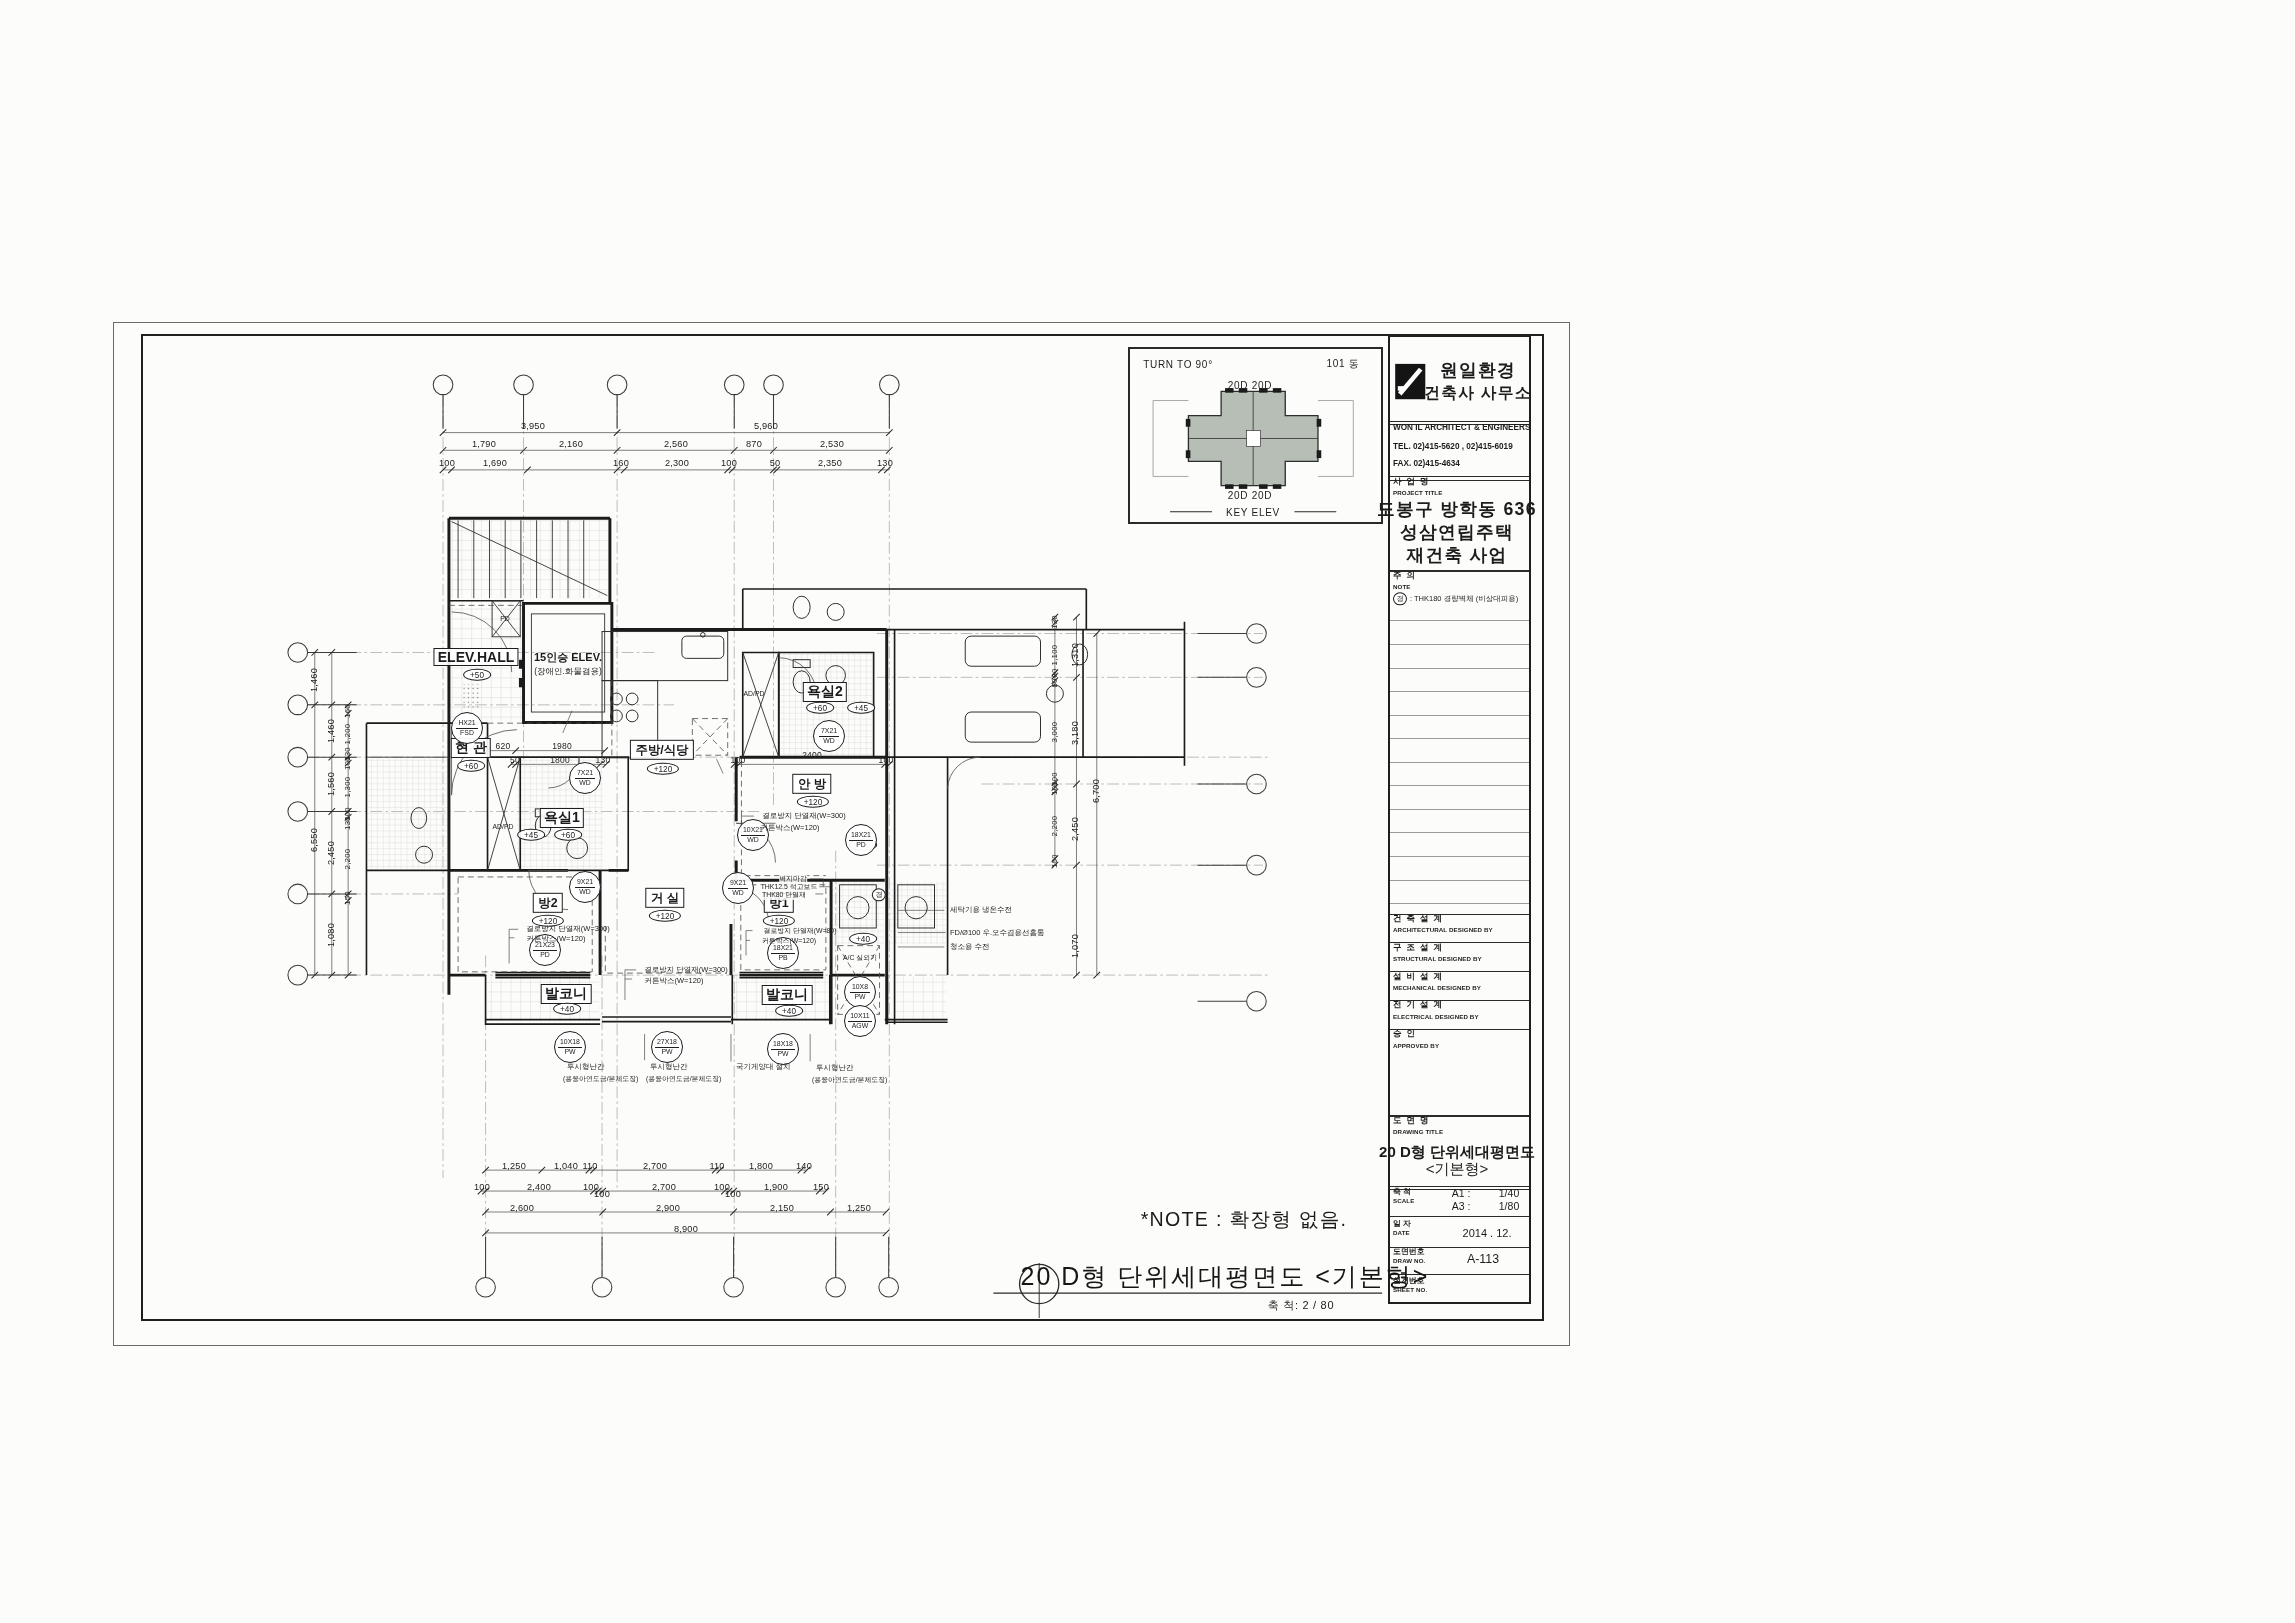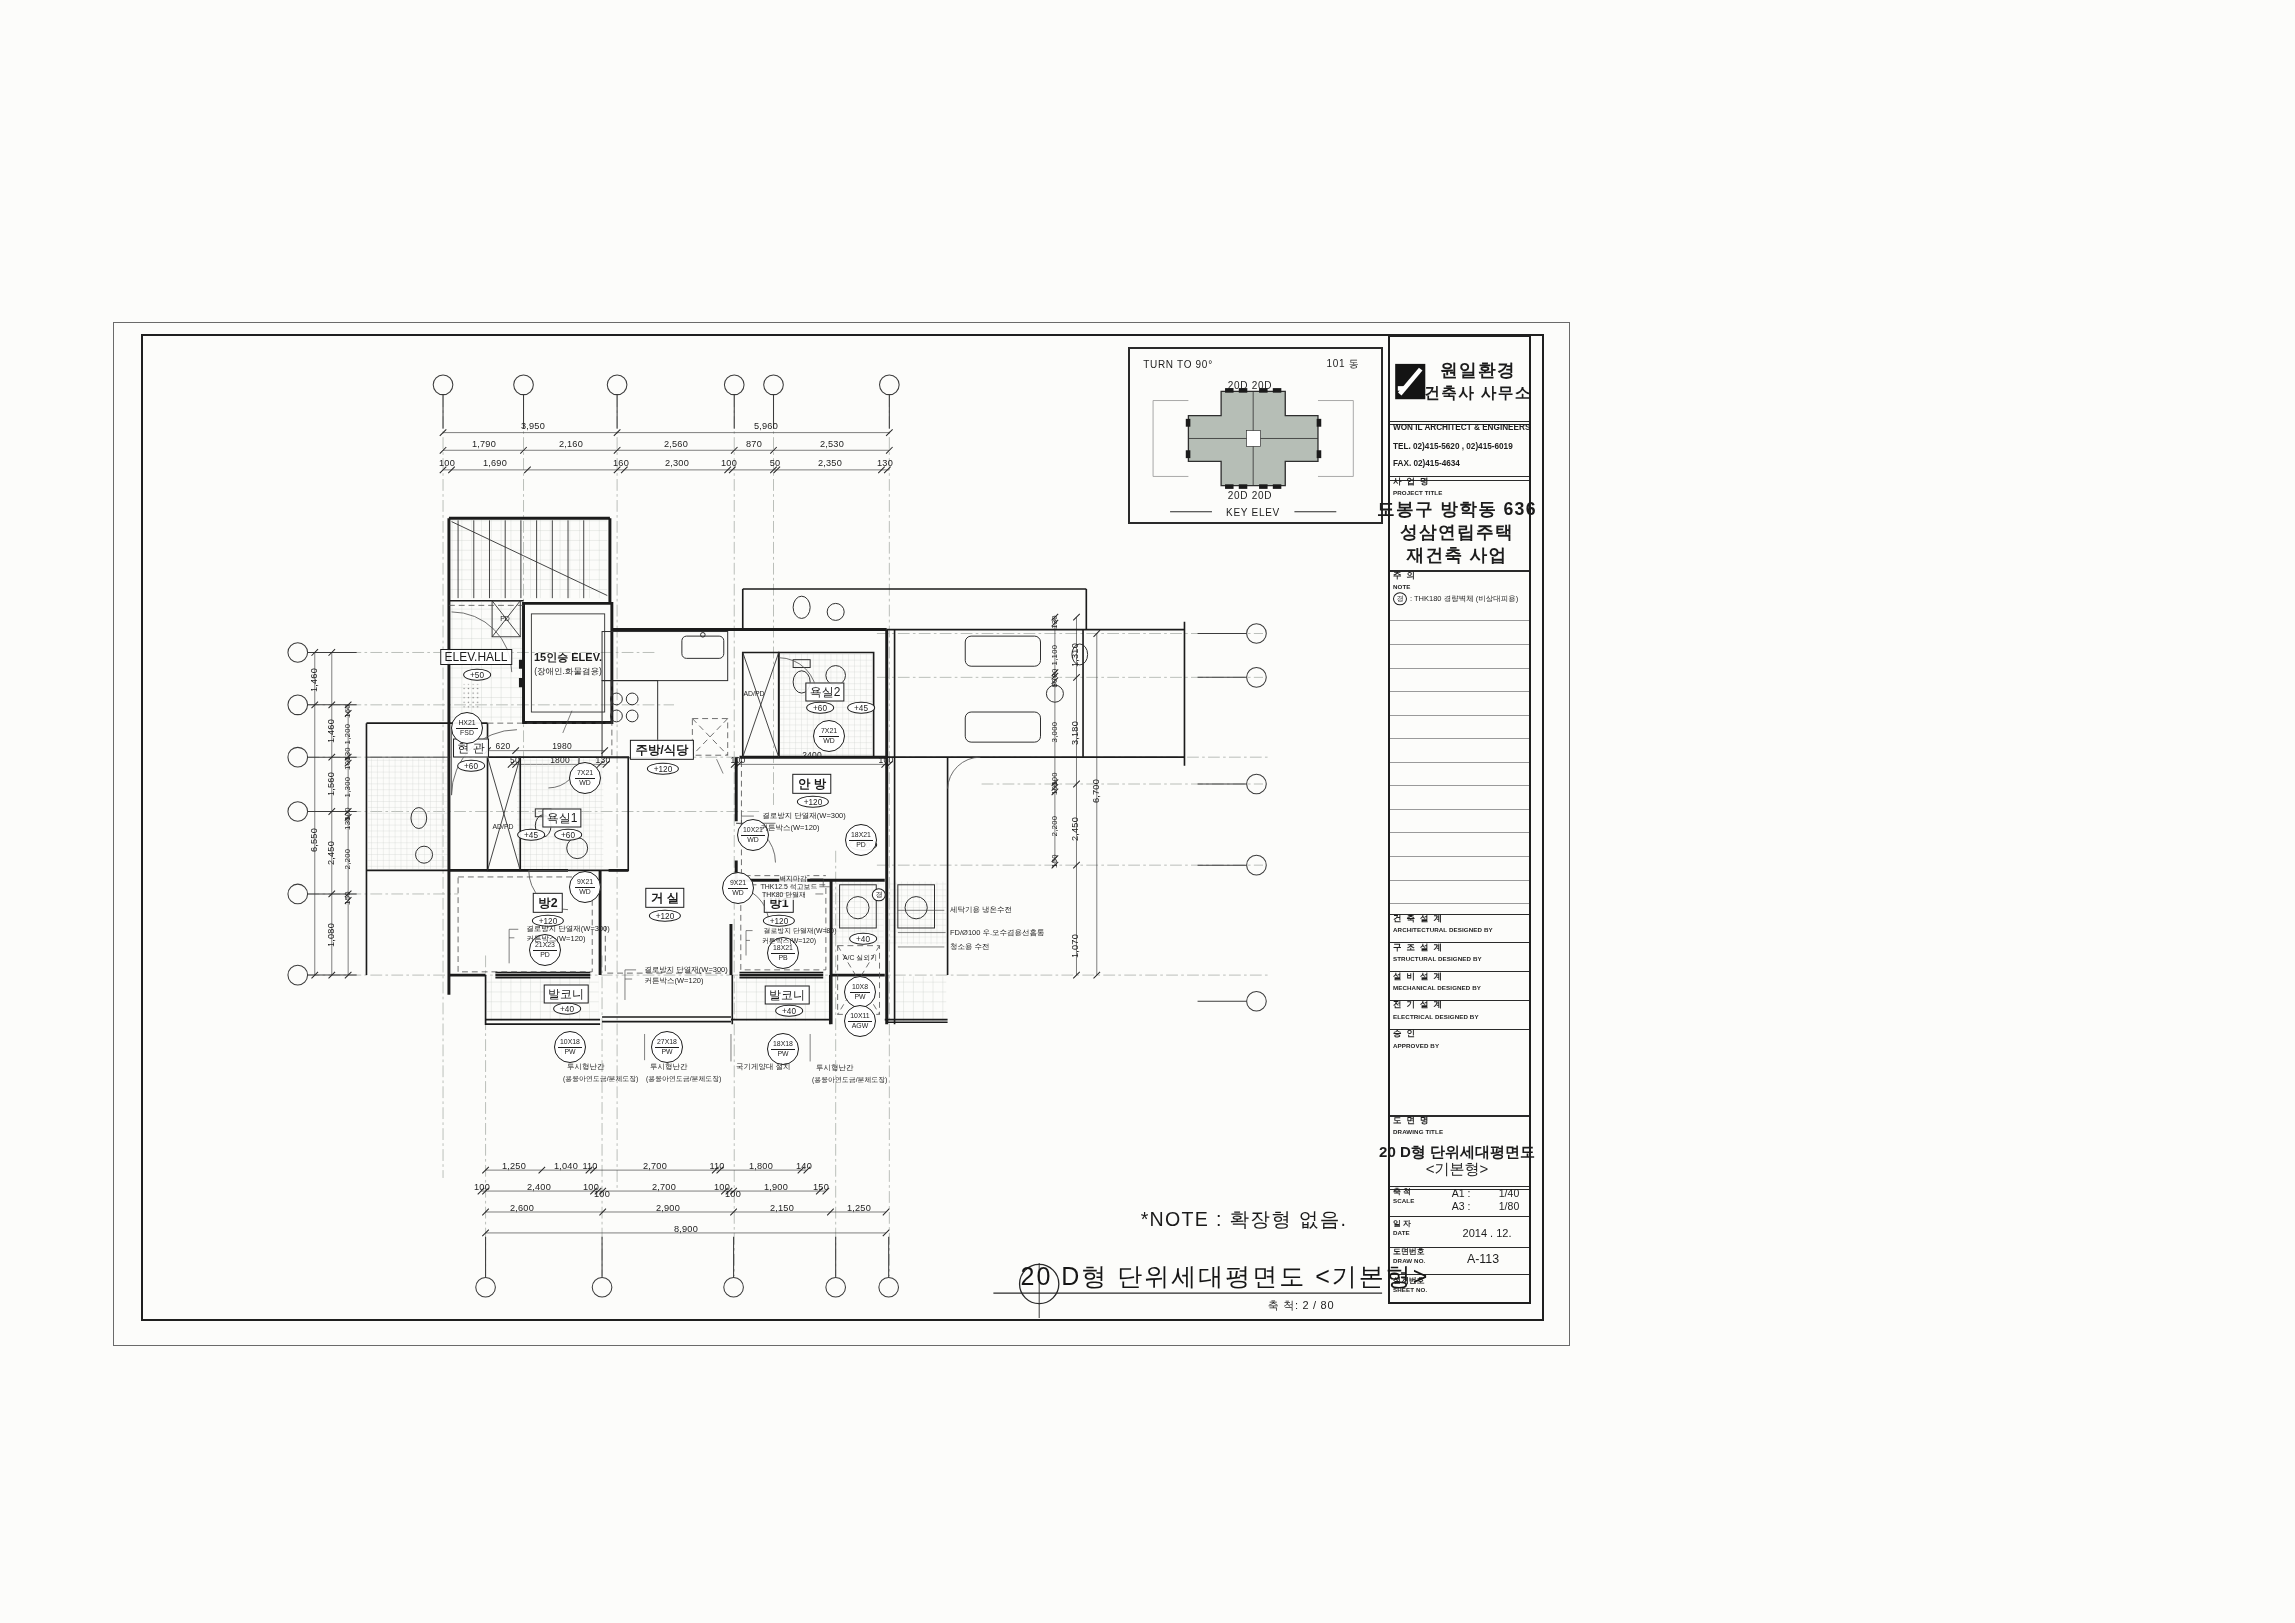--- a/index.html
+++ b/index.html
@@ -11,21 +11,21 @@
   .frame-outer{left:113px;top:322px;width:1455px;height:1022px;border:1.3px solid #6a6a6a;}
   .frame-inner{left:141px;top:334px;width:1399px;height:983px;border:2.6px solid #1f1f1f;}
   .tb{left:1388px;top:335px;width:139px;height:965px;border:2px solid #1f1f1f;background:transparent;}
   .kp{left:1128px;top:347px;width:251px;height:173px;border:2px solid #2a2a2a;}
   
   .t{position:absolute;transform:translate(-50%,-50%);white-space:nowrap;}
   .tl{position:absolute;transform:translateY(-50%);white-space:nowrap;}
   .dm{font-size:9.2px;letter-spacing:0.2px;color:#222;}
   .dmv{transform:translate(-50%,-50%) rotate(-90deg);}
   .rm{border:1.3px solid #1d1d1d;padding:0.7px 4.6px;font-size:12.4px;font-weight:bold;background:rgba(255,255,255,.9);}
-  .rms{border:1.2px solid #1d1d1d;padding:0 3.3px;font-size:12px;font-weight:normal;background:rgba(255,255,255,.9);}
+  .rms{border:1.2px solid #1d1d1d;padding:0 3.3px;font-size:14px;font-weight:bold;background:rgba(255,255,255,.9);}
   .lvl{font-size:8.2px;border:1px solid #1d1d1d;border-radius:50%;padding:0.7px 5.9px;background:rgba(255,255,255,.92);}
   .tag{width:30px;height:30px;border:1px solid #1d1d1d;border-radius:50%;display:flex;flex-direction:column;
        align-items:center;justify-content:center;font-size:6.9px;line-height:1.25;background:rgba(255,255,255,.95);}
   .tag span:first-child{border-bottom:0.9px solid #1d1d1d;padding:0 2px;}
   .nt{font-size:7.5px;color:#222;text-align:center;}
   .nts{font-size:6.9px;color:#222;}
   .cap-note{font-size:19.6px;letter-spacing:1.3px;color:#1a1a1a;}
   .cap-title{font-size:25px;letter-spacing:2px;color:#161616;}
   .cap-scale{font-size:11px;letter-spacing:0.7px;}
   

